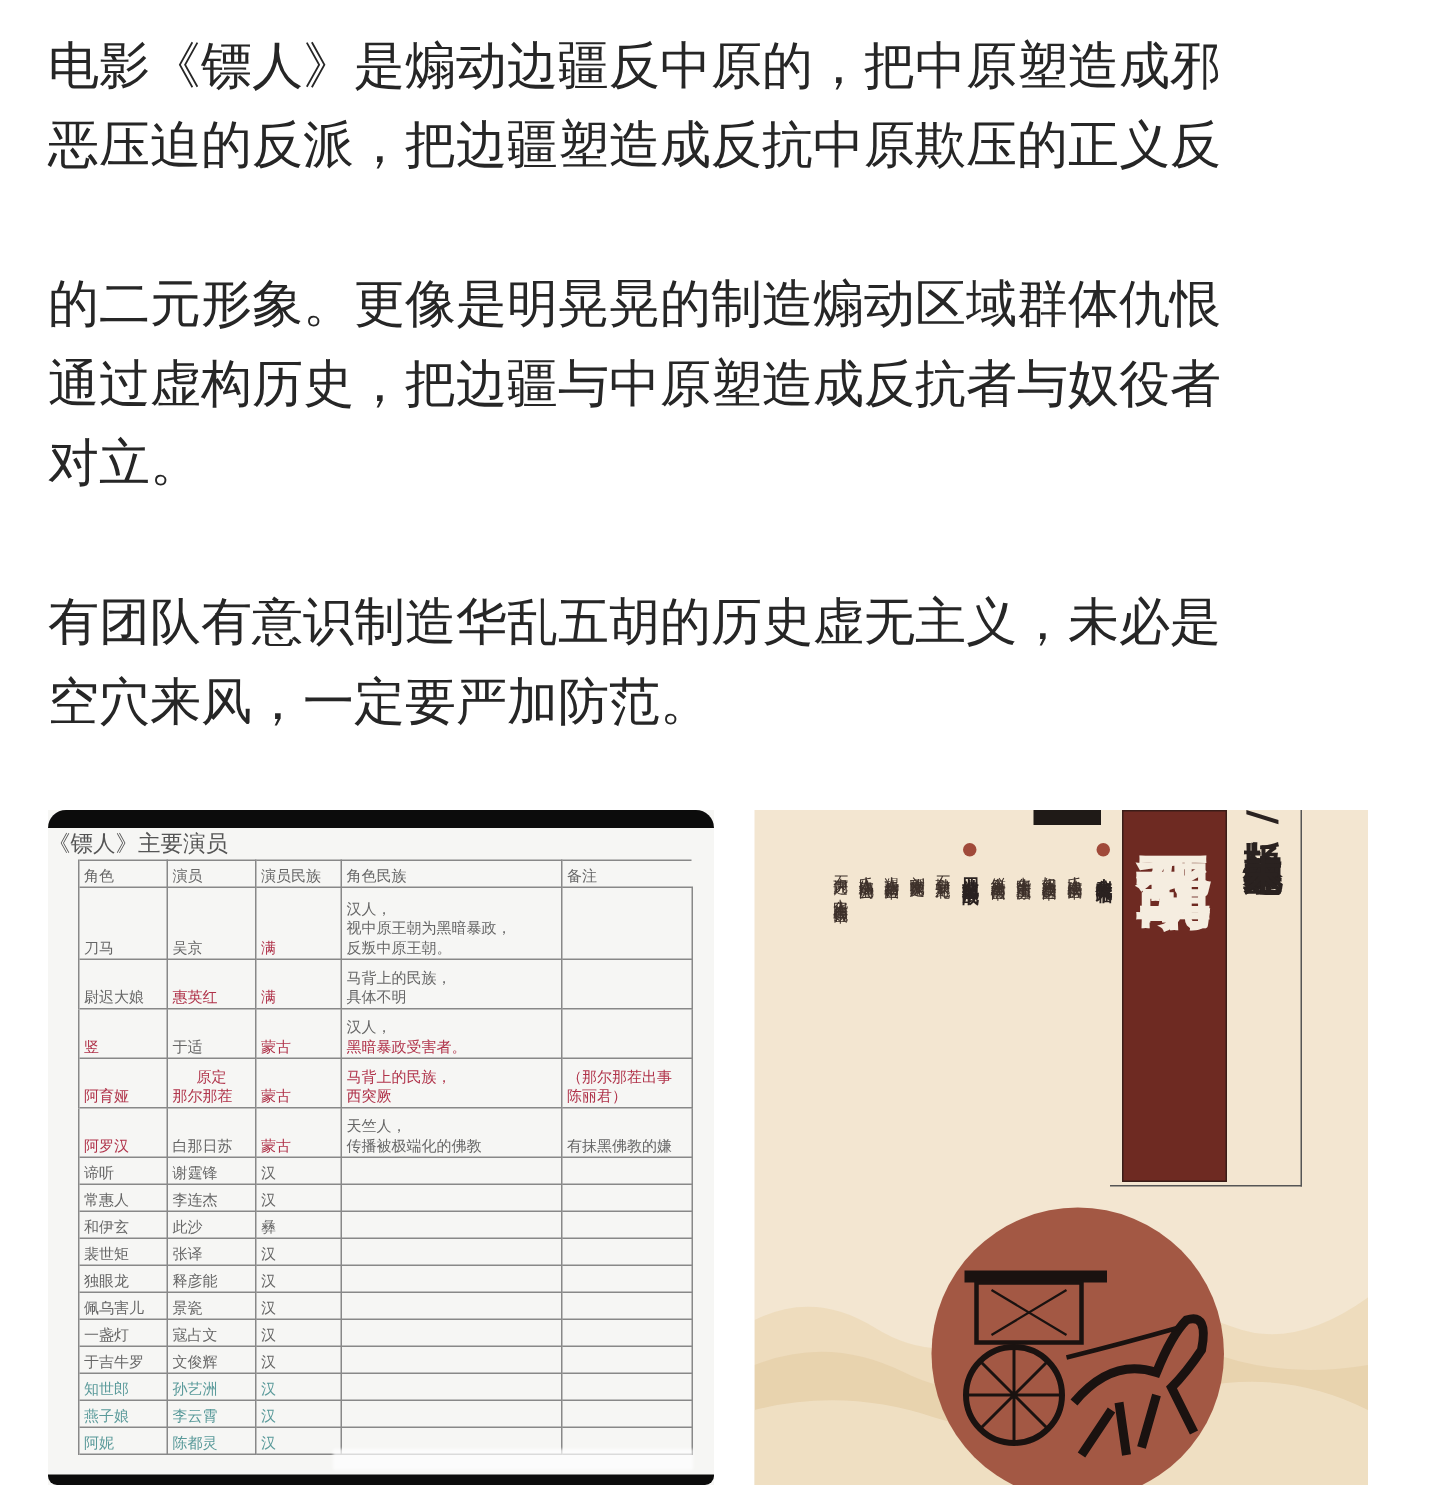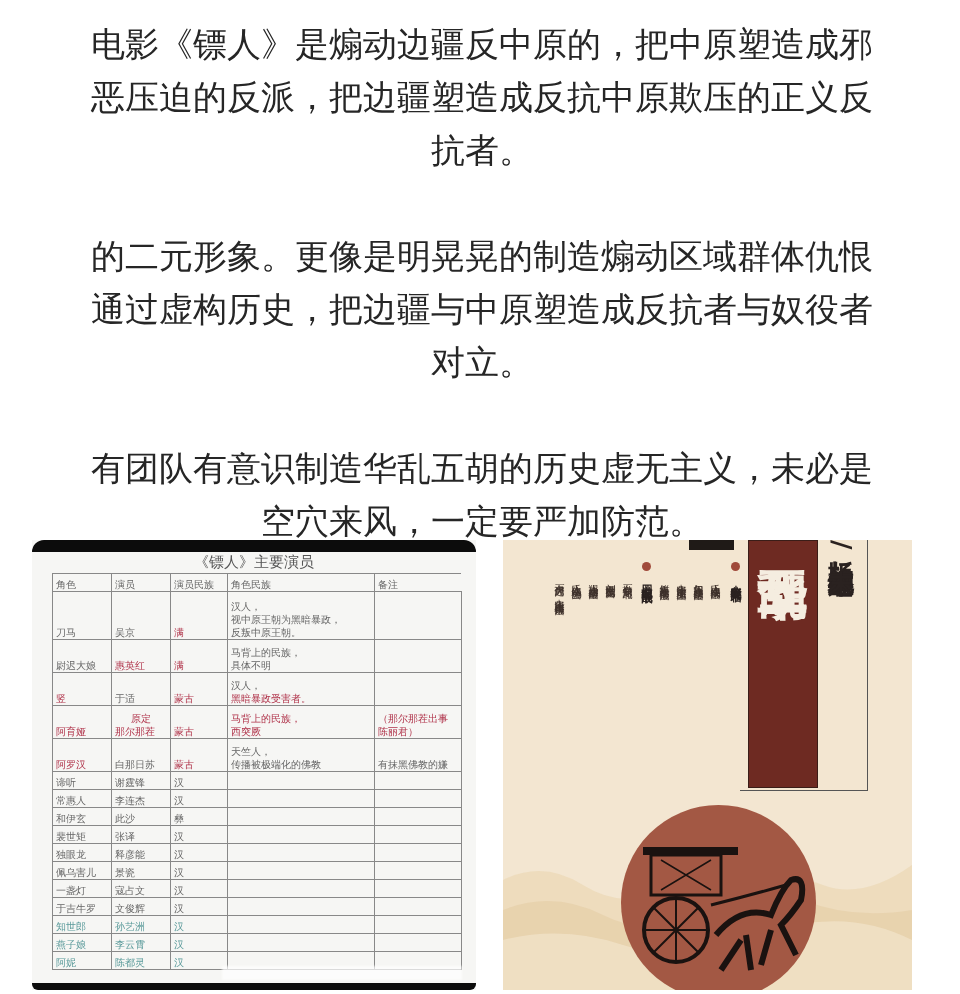--- a/index.html
+++ b/index.html
@@ -1,27 +1,27 @@
 <!DOCTYPE html>
 <html><head>
 <meta charset="utf-8">
 <style>
   html, body { margin:0; padding:0; background:#ffffff; }
   body { width:960px; height:994px; position:relative; overflow:hidden; font-family:"DejaVu Sans", sans-serif; }
 
   .post-text { position:absolute; left:32px; top:18px; width:900px; color:#262626; font-size:34px; line-height:53px; }
   .post-text p { margin:0; }
-  .post-text .para { margin-bottom:53px;text-align:center; }
+  .post-text .para { margin-bottom:53px; }
   .post-text .para:last-child { margin-bottom:0; }
 
   
   .img-table { position:absolute; left:32px; top:540px; width:444px; height:450px; background:#f6f6f4; overflow:hidden; }
   .img-table .topbar { position:absolute; left:0; top:0; width:100%; height:12px; background:#0c0c0c; border-radius:14px 14px 0 0; }
   .img-table .botbar { position:absolute; left:0; bottom:0; width:100%; height:7px; background:#0c0c0c; border-radius:0 0 6px 6px; }
-  .img-table .caption { position:absolute; left:0; top:12px; width:100%; text-align:center; font-family:"DejaVu Serif", serif; font-size:15px; color:#555; line-height:20px; }
+  .img-table .caption { position:absolute; left:0; top:12px; width:100%; font-family:"DejaVu Serif", serif; font-size:15px; color:#555; line-height:20px; }
   table.cast { position:absolute; left:0; top:33px; border-collapse:collapse; font-size:10px; color:#666; }
   table.cast td { border:1px solid #888; padding:0 3px; vertical-align:bottom; line-height:13px; height:17px; white-space:nowrap; overflow:hidden; }
   table.cast td.gutter { border-left:none; border-top:none; border-bottom:none; width:14px; }
   table.cast td.c1 { width:52px; }
   table.cast td.c2 { width:52px; }
   table.cast td.c3 { width:50px; }
   table.cast td.c4 { width:140px; }
   table.cast td.c5 { width:80px; border-right:none; }
   table.cast tr.tall td { height:32px; }
   table.cast tr.xtall td { height:47px; }
@@ -45,21 +45,20 @@
   .weibo-wm { position:absolute; left:643px; top:993px; display:flex; align-items:center; color:#14532d; font-size:24px; text-shadow:0 0 2px rgba(0,0,0,0.55); }
   .weibo-wm .logo { width:30px; height:24px; margin-right:4px; }
 </style>
 </head>
 <body>
 
 <div class="post-text">
   <div class="para">
     <p>电影《镖人》是煽动边疆反中原的，把中原塑造成邪</p>
     <p>恶压迫的反派，把边疆塑造成反抗中原欺压的正义反</p>
-    <p>抗者。</p>
   </div>
   <div class="para">
     <p>的二元形象。更像是明晃晃的制造煽动区域群体仇恨</p>
     <p>通过虚构历史，把边疆与中原塑造成反抗者与奴役者</p>
     <p>对立。</p>
   </div>
   <div class="para">
     <p>有团队有意识制造华乱五胡的历史虚无主义，未必是</p>
     <p>空穴来风，一定要严加防范。</p>
   </div>

